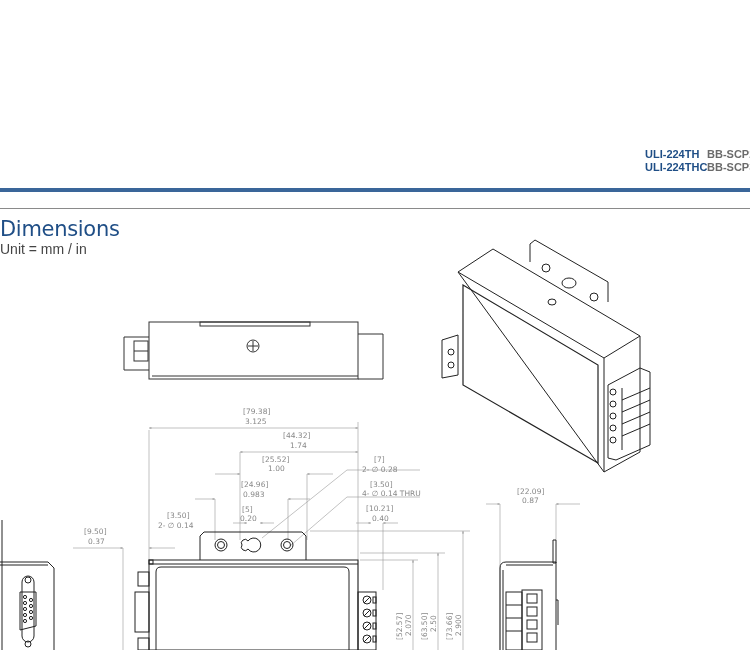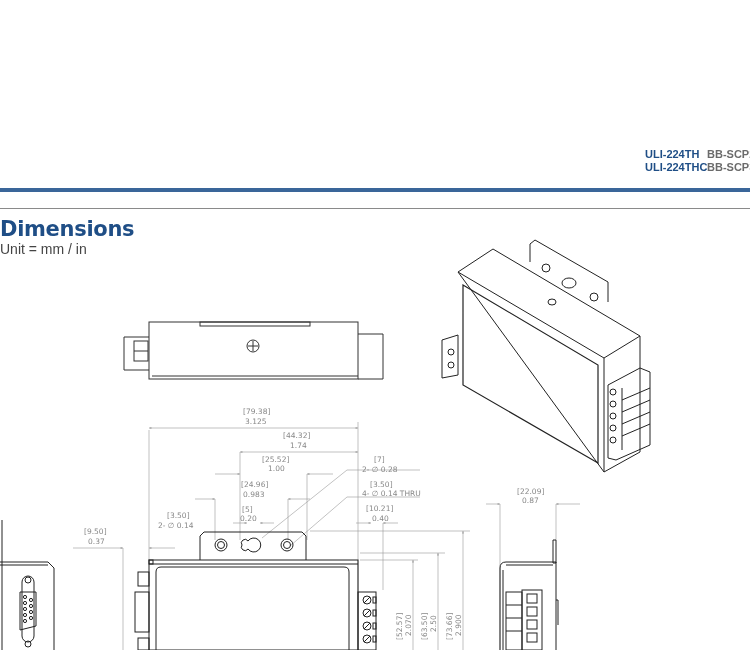--- a/index.html
+++ b/index.html
@@ -3,21 +3,21 @@
 <meta charset="utf-8">
 <style>
   html, body { margin:0; padding:0; background:#ffffff; }
   body { width:750px; height:650px; position:relative; overflow:hidden; font-family:"Liberation Sans", sans-serif; }
   .header-models { position:absolute; top:148px; left:598px; font-family:Liberation Sans, sans-serif; font-weight:bold; font-size:11px; line-height:13px; white-space:nowrap;margin-left:47px; }
   .header-models .row { display:flex; }
   .model-primary { color:#1f4e86; width:62px; display:inline-block; }
   .model-secondary { color:#6b6b6b; display:inline-block; }
   .rule-blue { position:absolute; left:0; top:188px; width:750px; height:4px; background:#3a6699; }
   .rule-gray { position:absolute; left:0; top:208px; width:750px; height:1px; background:#8a8a8a; }
-  .section-title { position:absolute; left:0; top:217px; font-family:"DejaVu Sans", sans-serif; font-weight:bold; font-size:21px; color:#1f4e86; letter-spacing:-0.3px; }
+  .section-title { position:absolute; left:0; top:217px; font-family:"DejaVu Sans", sans-serif; font-weight:normal; font-size:21px; color:#1f4e86; letter-spacing:-0.3px; }
   .section-unit { position:absolute; left:0; top:241px; font-size:14px; color:#444; }
   svg.drawing { position:absolute; left:0; top:0; }
   .dim { font-family:"DejaVu Sans", sans-serif; font-size:7.5px; fill:#888; }
 </style>
 </head>
 <body>
 
 <div class="header-models">
   <div class="row">
     <span class="model-primary">ULI-224TH</span>

